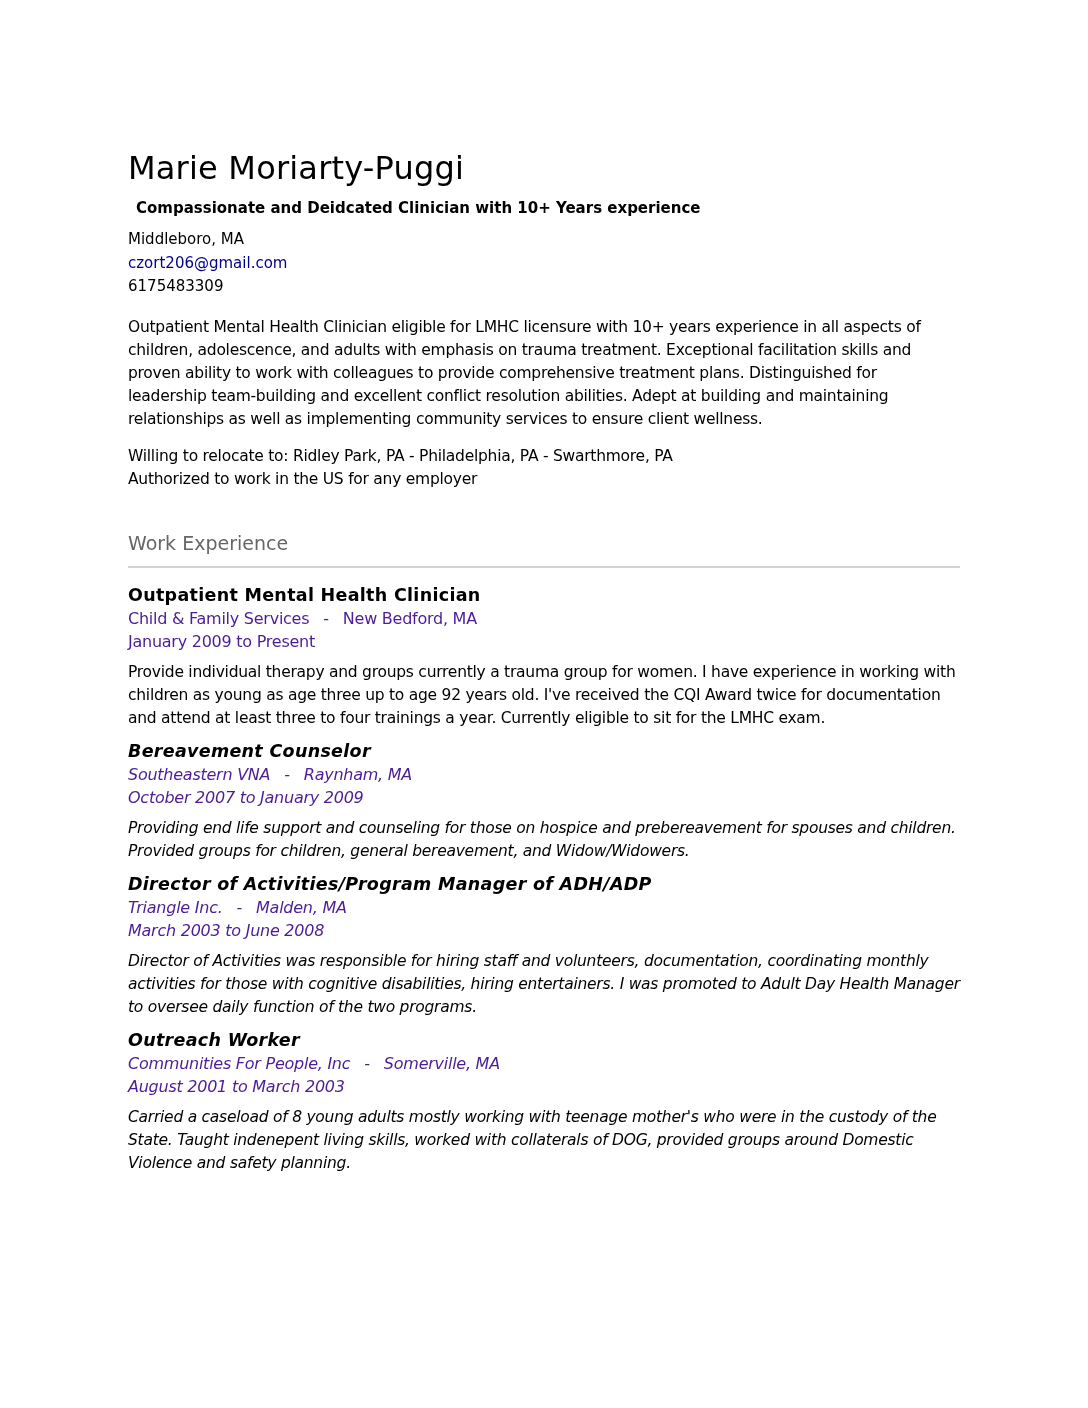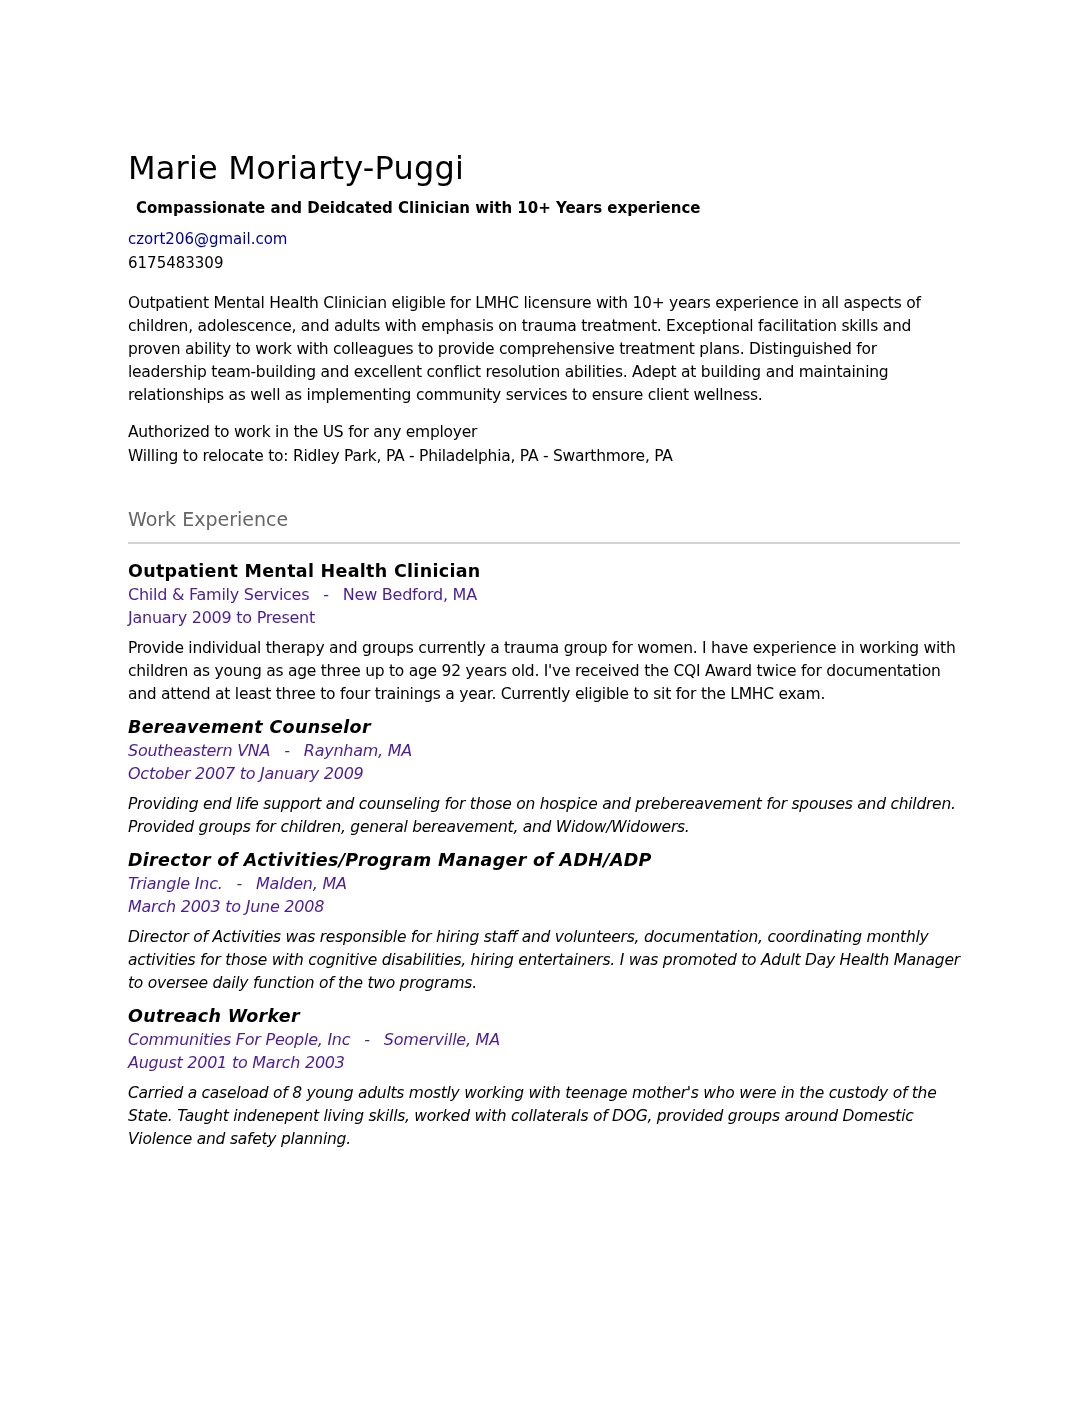--- a/index.html
+++ b/index.html
@@ -20,28 +20,29 @@
   .job-meta { font-size: 16px; color: #4c1d95; line-height: 23px; letter-spacing: -0.25px; }
   .job-meta .sep { display: inline-block; margin: 0 14px; }
   .job-desc { font-size: 15.5px; line-height: 23px; margin-top: 8px; letter-spacing: -0.25px; }
 </style>
 </head>
 <body>
 
 <div class="page">
   <h1 class="name">Marie Moriarty-Puggi</h1>
   <p class="headline">Compassionate and Deidcated Clinician with 10+ Years experience</p>
+  <p class="contact">Middleboro, MA</p>
   <p class="contact"><a class="email">czort206@gmail.com</a></p>
   <p class="contact">6175483309</p>
 
   <p class="summary">Outpatient Mental Health Clinician eligible for LMHC licensure with 10+ years experience in all aspects of children, adolescence, and adults with emphasis on trauma treatment. Exceptional facilitation skills and proven ability to work with colleagues to provide comprehensive treatment plans. Distinguished for leadership team-building and excellent conflict resolution abilities. Adept at building and maintaining relationships as well as implementing community services to ensure client wellness.</p>
 
   <div class="extras">
+    <div>Willing to relocate to: Ridley Park, PA - Philadelphia, PA - Swarthmore, PA</div>
     <div>Authorized to work in the US for any employer</div>
-    <div>Willing to relocate to: Ridley Park, PA - Philadelphia, PA - Swarthmore, PA</div>
   </div>
 
   <h2 class="section-title">Work Experience</h2>
   <hr class="rule">
 
   <div class="job">
     <div class="job-title">Outpatient Mental Health Clinician</div>
     <div class="job-meta">
       <span>Child &amp; Family Services</span><span class="sep">-</span><span>New Bedford, MA</span>
     </div>

